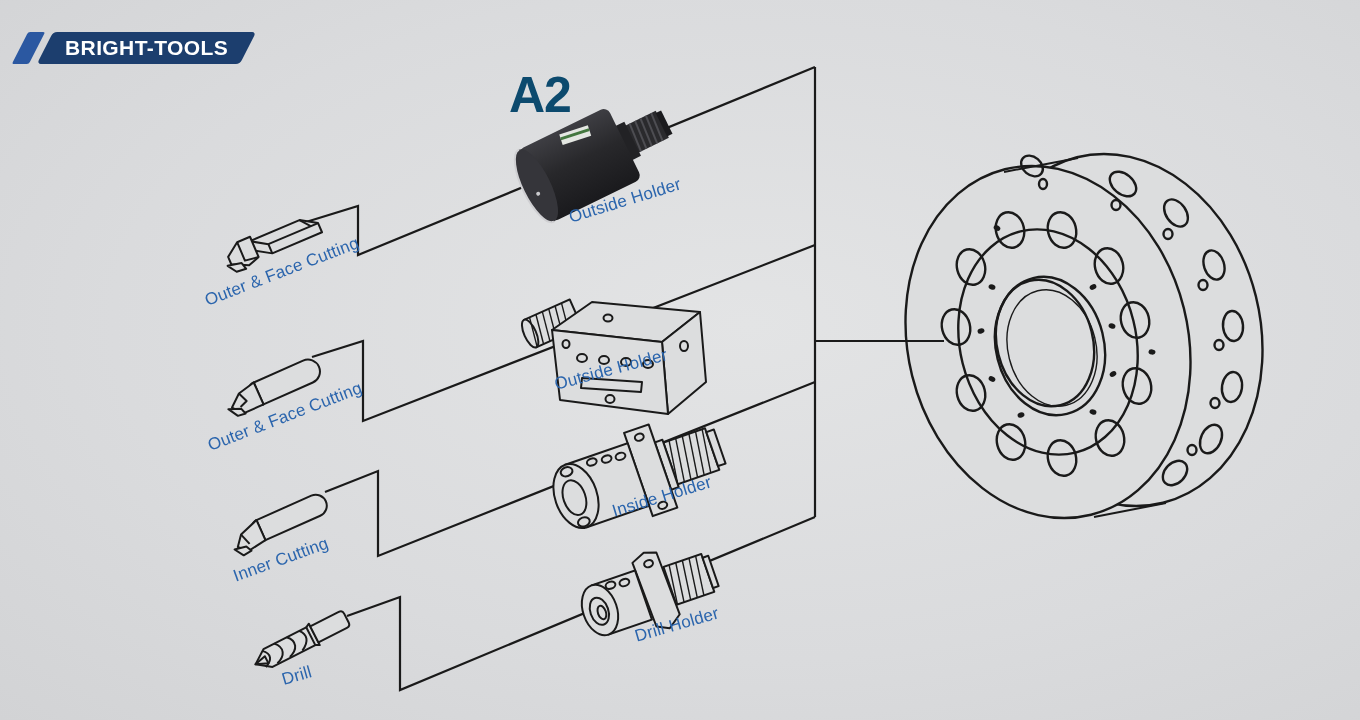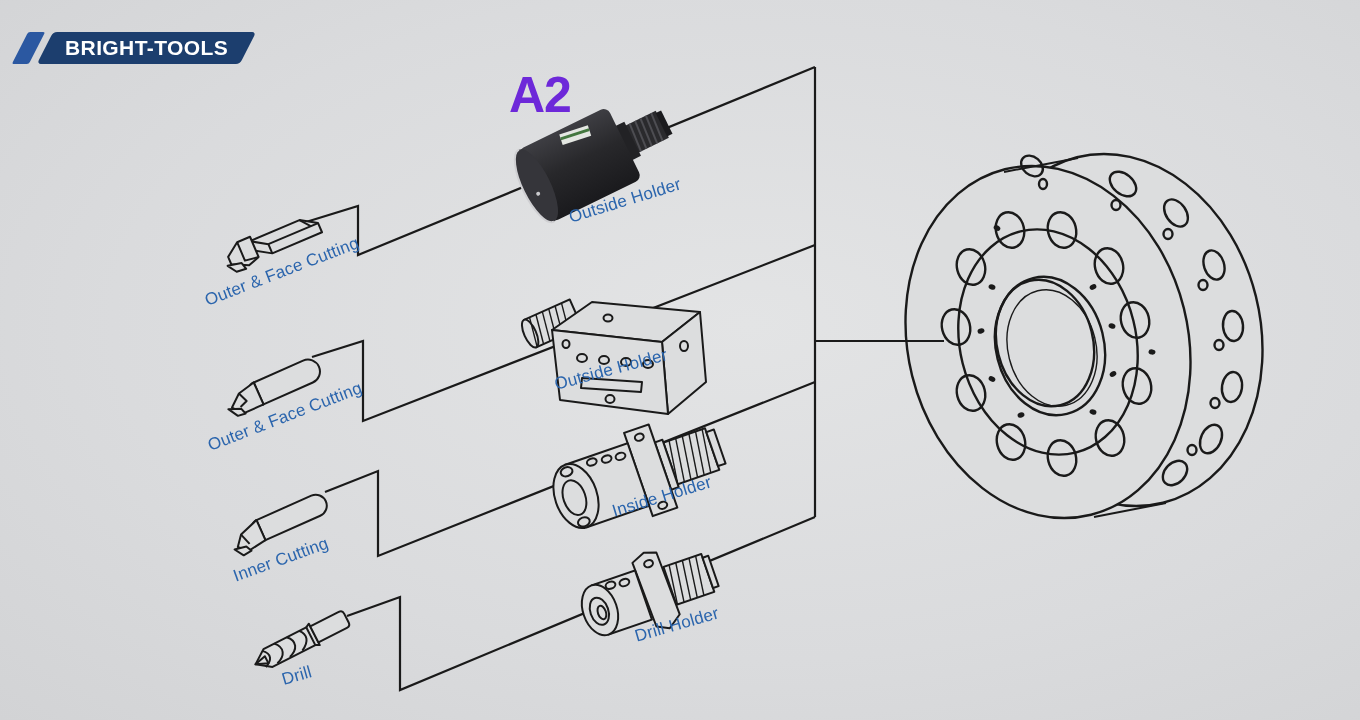--- a/index.html
+++ b/index.html
@@ -9,21 +9,21 @@
     font-family:"Liberation Sans", sans-serif;
   }
   .stage{position:absolute;inset:0;}
   svg{position:absolute;left:0;top:0;}
   
   .logo{position:absolute;left:20px;top:32px;display:flex;align-items:stretch;height:32px;}
   .logo-slash{width:17px;background:#2b58a1;transform:skewX(-27deg);border-radius:2px;margin-right:8px;}
   .logo-main{background:#1c3e6e;transform:skewX(-27deg);border-radius:4px;padding:0 20px;display:flex;align-items:center;}
   .logo-main .logo-text{display:inline-block;transform:skewX(27deg);color:#ffffff;font-weight:bold;font-size:21px;letter-spacing:0.4px;white-space:nowrap;}
   
-  .model-code{position:absolute;left:509px;top:66px;font-size:50px;font-weight:bold;color:#6d28d9;letter-spacing:-1px;}
+  .model-code{position:absolute;left:509px;top:66px;font-size:50px;font-weight:bold;color:#0c4a6e;letter-spacing:-1px;}
   
   .lbl{position:absolute;color:#2b65ad;font-size:17px;white-space:nowrap;transform:translate(-50%,-50%) rotate(var(--r));letter-spacing:0.2px;}
 </style>
 </head>
 <body>
 
 <div class="stage">
 
   <svg width="1360" height="720" viewBox="0 0 1360 720">
 

